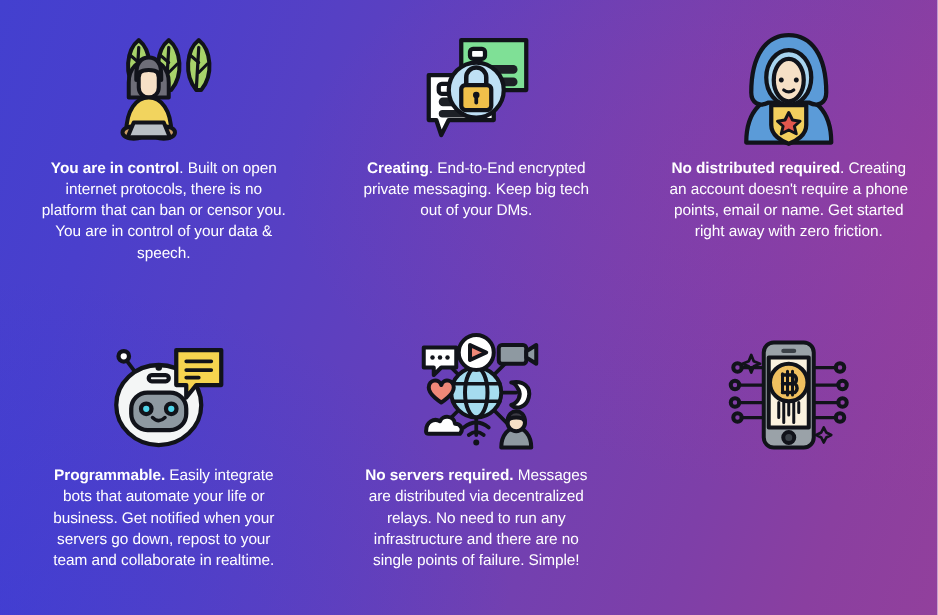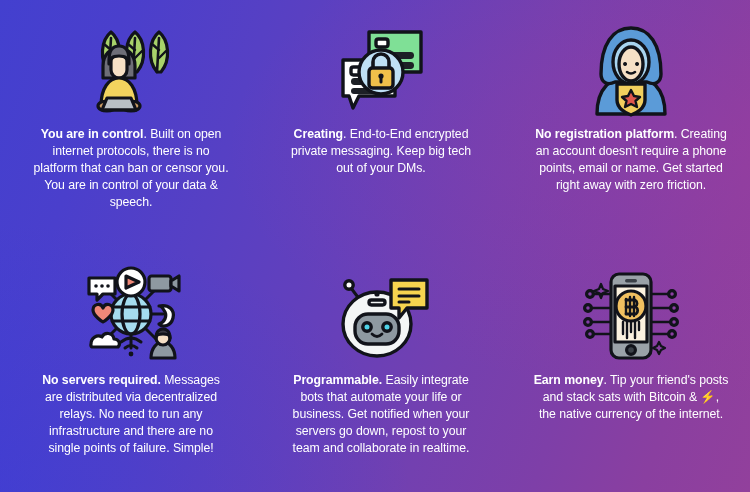--- a/index.html
+++ b/index.html
@@ -142,21 +142,49 @@
           <ellipse cx="52" cy="46" rx="12" ry="17" fill="#f6e0c6"></ellipse>
           <path d="M46 44 a2 2 0 1 0 0.1 0 M58 44 a2 2 0 1 0 0.1 0" fill="#11131a" stroke="none"></path>
           <path d="M48 54 Q52 57 56 54" fill="none" stroke-width="2.6"></path>
 
           <path d="M38 66 L66 66 L66 82 C66 90 58 95 52 97 C46 95 38 90 38 82 Z" fill="#f2cf5e"></path>
           <path d="M52 72 L55 78 L61 79 L56.5 83 L58 89 L52 86 L46 89 L47.5 83 L43 79 L49 78 Z" fill="#e0574d" stroke-width="2.4"></path>
         </g>
       </svg>
     </div>
     <div class="blurb">
-      <b>No registration platform</b><span>. Creating an account doesn't require a phone points, email or name. Get started right away with zero friction.</span>
+      <b>No distributed required</b><span>. Creating an account doesn't require a phone points, email or name. Get started right away with zero friction.</span>
+    </div>
+  </div>
+
+  <div class="card row2">
+    <div class="icon-wrap">
+      <svg width="104" height="96" viewBox="0 0 104 96" aria-hidden="true">
+        <g stroke="#11131a" stroke-width="3.4" stroke-linejoin="round" stroke-linecap="round">
+
+          <path d="M22 22 L34 38" fill="none" stroke-width="3"></path>
+          <circle cx="20" cy="19" r="4.2" fill="#ffffff"></circle>
+
+          <ellipse cx="48" cy="58" rx="34" ry="32" fill="#f4f6f6"></ellipse>
+
+          <rect x="40" y="34" width="16" height="5" rx="2.4" fill="#f4f6f6"></rect>
+          <circle cx="48" cy="28" r="2.6" fill="#11131a" stroke="none"></circle>
+
+          <rect x="26" y="48" width="44" height="30" rx="13" fill="#8e99a1"></rect>
+          <circle cx="38" cy="61" r="4.2" fill="#4fd3e8"></circle>
+          <circle cx="58" cy="61" r="4.2" fill="#4fd3e8"></circle>
+          <path d="M43 68 Q48 73 53 68" fill="none" stroke-width="2.8"></path>
+
+          <path d="M62 14 L98 14 L98 42 L78 42 L70 52 L70 42 L62 42 Z" fill="#f6d44f"></path>
+          <path d="M70 23 L90 23 M70 30 L90 30 M70 36 L80 36" fill="none" stroke-width="3"></path>
+        </g>
+      </svg>
+    </div>
+    <div class="blurb">
+      <b>Programmable.</b><span> Easily integrate bots that automate your life or business. Get notified when your servers go down, repost to your team and collaborate in realtime.</span>
     </div>
   </div>
 
   <div class="card row2">
     <div class="icon-wrap">
       <svg width="104" height="96" viewBox="0 0 104 96" aria-hidden="true">
         <g stroke="#11131a" stroke-width="3.2" stroke-linejoin="round" stroke-linecap="round">
 
           <g stroke-width="3">
             <path d="M52 48 L26 22 M52 48 L78 22 M52 48 L20 48 M52 48 L84 48 M52 48 L26 74 M52 48 L78 74 M52 48 L52 14 M52 48 L52 82"></path>
@@ -188,48 +216,20 @@
           <circle cx="52" cy="88" r="2.4" fill="#11131a" stroke="none"></circle>
 
           <path d="M72 92 C72 82 78 76 84 76 C90 76 96 82 96 92 Z" fill="#8e99a1"></path>
           <circle cx="84" cy="72" r="7" fill="#f6e0c6"></circle>
           <path d="M77 72 C77 65 81 63 84 63 C87 63 91 65 91 72 C91 69 87 68 84 68 C81 68 77 69 77 72 Z" fill="#3b3b44"></path>
         </g>
       </svg>
     </div>
     <div class="blurb">
       <b>No servers required.</b><span> Messages are distributed via decentralized relays. No need to run any infrastructure and there are no single points of failure. Simple!</span>
-    </div>
-  </div>
-
-  <div class="card row2">
-    <div class="icon-wrap">
-      <svg width="104" height="96" viewBox="0 0 104 96" aria-hidden="true">
-        <g stroke="#11131a" stroke-width="3.4" stroke-linejoin="round" stroke-linecap="round">
-
-          <path d="M22 22 L34 38" fill="none" stroke-width="3"></path>
-          <circle cx="20" cy="19" r="4.2" fill="#ffffff"></circle>
-
-          <ellipse cx="48" cy="58" rx="34" ry="32" fill="#f4f6f6"></ellipse>
-
-          <rect x="40" y="34" width="16" height="5" rx="2.4" fill="#f4f6f6"></rect>
-          <circle cx="48" cy="28" r="2.6" fill="#11131a" stroke="none"></circle>
-
-          <rect x="26" y="48" width="44" height="30" rx="13" fill="#8e99a1"></rect>
-          <circle cx="38" cy="61" r="4.2" fill="#4fd3e8"></circle>
-          <circle cx="58" cy="61" r="4.2" fill="#4fd3e8"></circle>
-          <path d="M43 68 Q48 73 53 68" fill="none" stroke-width="2.8"></path>
-
-          <path d="M62 14 L98 14 L98 42 L78 42 L70 52 L70 42 L62 42 Z" fill="#f6d44f"></path>
-          <path d="M70 23 L90 23 M70 30 L90 30 M70 36 L80 36" fill="none" stroke-width="3"></path>
-        </g>
-      </svg>
-    </div>
-    <div class="blurb">
-      <b>Programmable.</b><span> Easily integrate bots that automate your life or business. Get notified when your servers go down, repost to your team and collaborate in realtime.</span>
     </div>
   </div>
 
   <div class="card row2">
     <div class="icon-wrap">
       <svg width="104" height="100" viewBox="0 0 104 100" aria-hidden="true">
         <g stroke="#11131a" stroke-width="3.2" stroke-linejoin="round" stroke-linecap="round">
 
           <g stroke-width="2.6" fill="none">
             <path d="M32 30 L22 30 M22 30 L14 30"></path>
@@ -264,18 +264,15 @@
 
           <g stroke-width="2.4" fill="none">
             <path d="M44 58 L44 70 M48 58 L48 74 M52 58 L52 68 M56 58 L56 74 M60 58 L60 66"></path>
           </g>
 
           <path d="M22 20 L24 25 L29 27 L24 29 L22 34 L20 29 L15 27 L20 25 Z" fill="none" stroke-width="2.2"></path>
           <path d="M80 78 L82 82 L86 84 L82 86 L80 90 L78 86 L74 84 L78 82 Z" fill="none" stroke-width="2.2"></path>
         </g>
       </svg>
     </div>
-    <div class="blurb">
-      <b>Earn money</b><span>. Tip your friend's posts and stack sats with Bitcoin &amp; </span><span class="zap">⚡</span><span>, the native currency of the internet.</span>
-    </div>
   </div>
 
 </div>
 
 </body></html>

